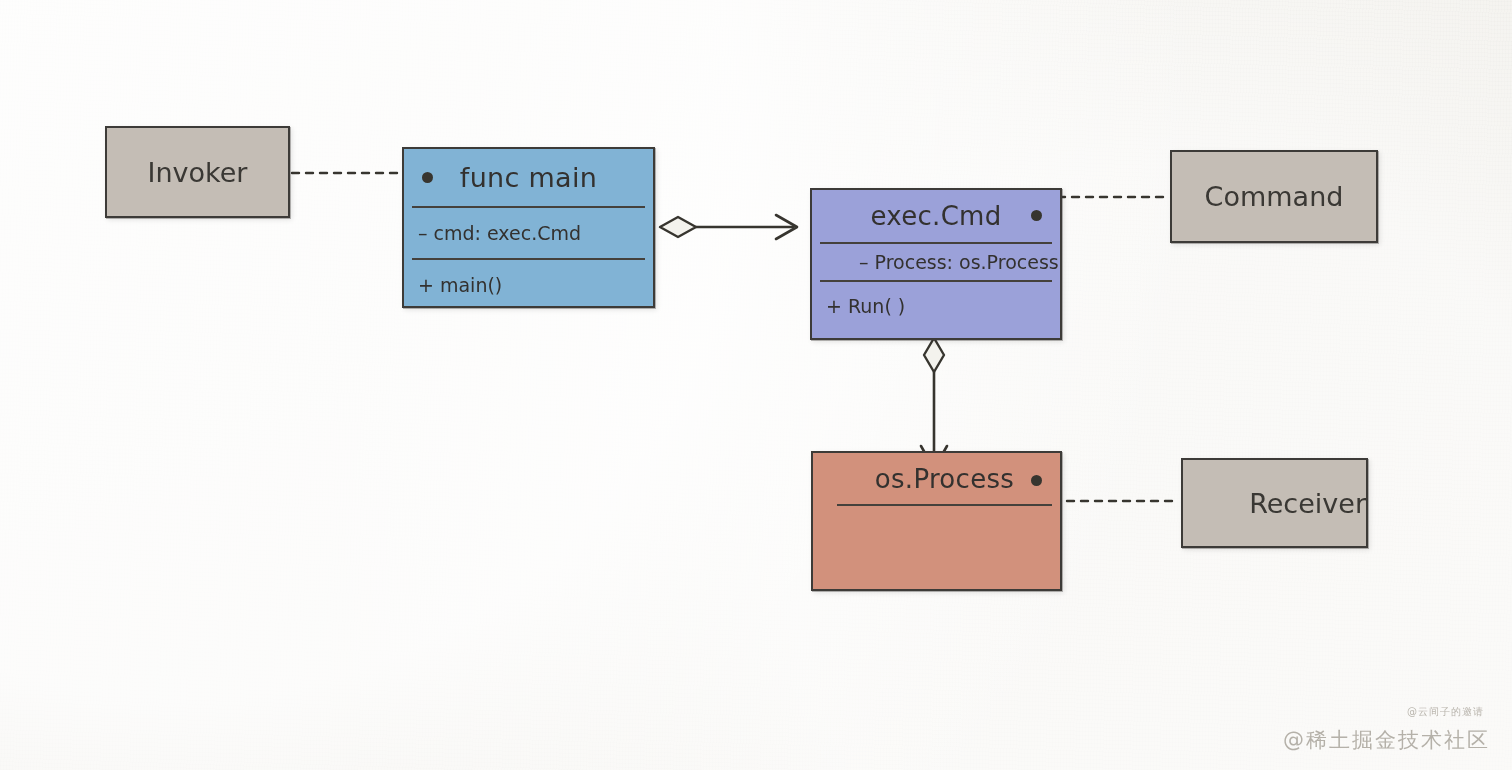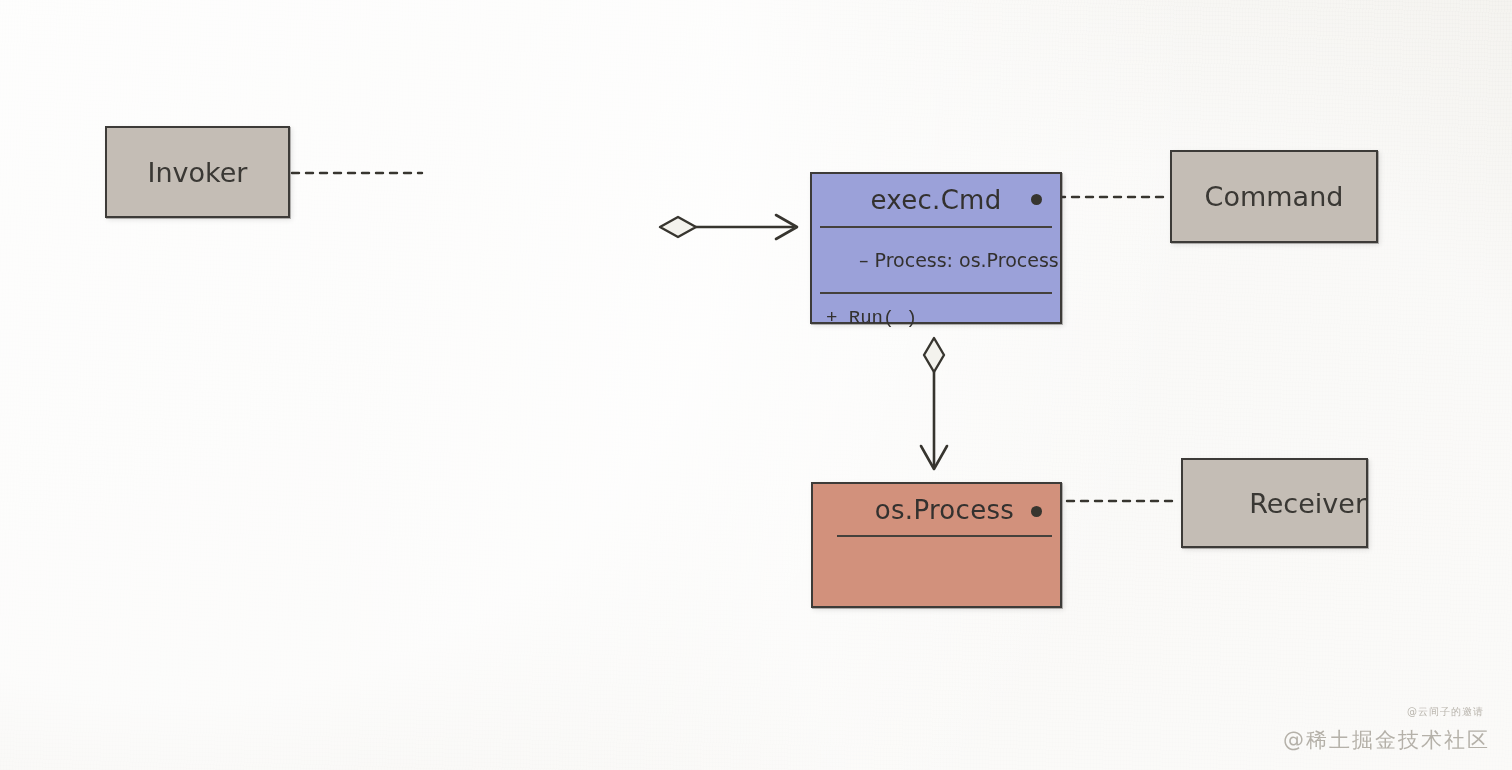--- a/index.html
+++ b/index.html
@@ -140,41 +140,55 @@
     </g>
 
      Receiver --&gt;
     <line x1="1053" y1="501" x2="1179" y2="501" stroke="#37352f" stroke-width="2.4" stroke-dasharray="7 7" stroke-linecap="round"></line>
   </svg>
 
   <div class="node plain" style="left:105px; top:126px; width:185px; height:92px;">
     <span>Invoker</span>
   </div>
 
-
-  <div class="node purple" style="left:810px; top:172px; width:252px; height:152px;">
+  <div class="node blue" style="left:402px; top:147px; width:253px; height:161px;">
+    <div class="title" style="height:57px; font-size:27px;">
+      <span>func main</span>
+    </div>
+    <div class="divider" style="margin:0 8px;"></div>
+    <div class="compartment" style="height:50px;">
+      <span>–  cmd: exec.Cmd</span>
+    </div>
+    <div class="divider" style="margin:0 8px;"></div>
+    <div class="compartment" style="height:50px;">
+      <span>+  main()</span>
+    </div>
+    <span class="dot" style="left:18px; top:23px;"></span>
+  </div>
+
+  <div class="node purple" style="left:810px; top:188px; width:252px; height:152px;">
     <div class="title" style="height:52px; font-size:26px;">
       <span>exec.Cmd</span>
     </div>
     <div class="divider" style="margin:0 8px;"></div>
-    <div class="compartment" style="height:64px;padding-left:47px;">
+    <div class="compartment" style="height:36px;padding-left:47px;">
       <span>–  Process: os.Process</span>
     </div>
     <div class="divider" style="margin:0 8px;"></div>
-    <div class="compartment" style="height:48px;font-family:Liberation Mono, monospace;">
+    <div class="compartment" style="height:48px;">
       <span>+  Run( )</span>
     </div>
     <span class="dot" style="right:18px; top:20px;"></span>
   </div>
 
   <div class="node plain" style="left:1170px; top:150px; width:208px; height:93px;">
     <span>Command</span>
   </div>
 
-  <div class="node salmon" style="left:811px; top:482px; width:251px; height:126px;padding-left:16px;">
+  <div class="node salmon" style="left:811px; top:451px; width:251px; height:140px;padding-left:16px;">
     <div class="title" style="height:51px; font-size:26px;">
       <span>os.Process</span>
     </div>
     <div class="divider" style="margin:0 8px;"></div>
     <div class="compartment" style="height:58px;"></div>
     <span class="dot" style="right:18px; top:22px;"></span>
   </div>
 
   <div class="node plain" style="left:1181px; top:458px; width:187px; height:90px;justify-content:flex-end;">
     <span>Receiver</span>

